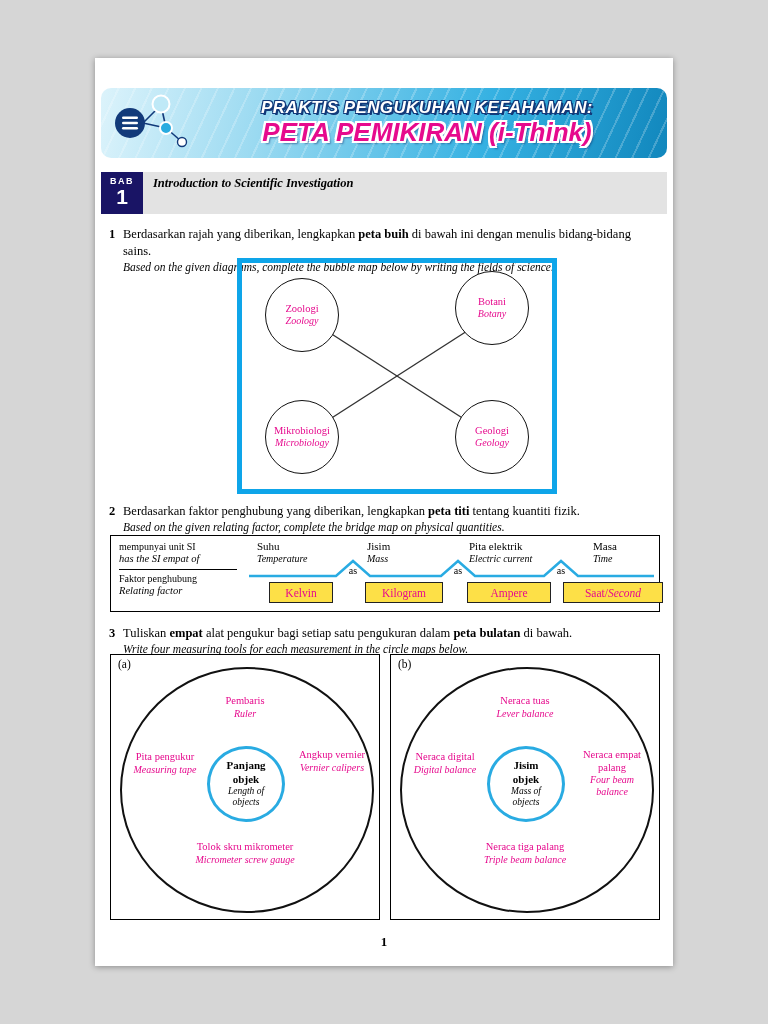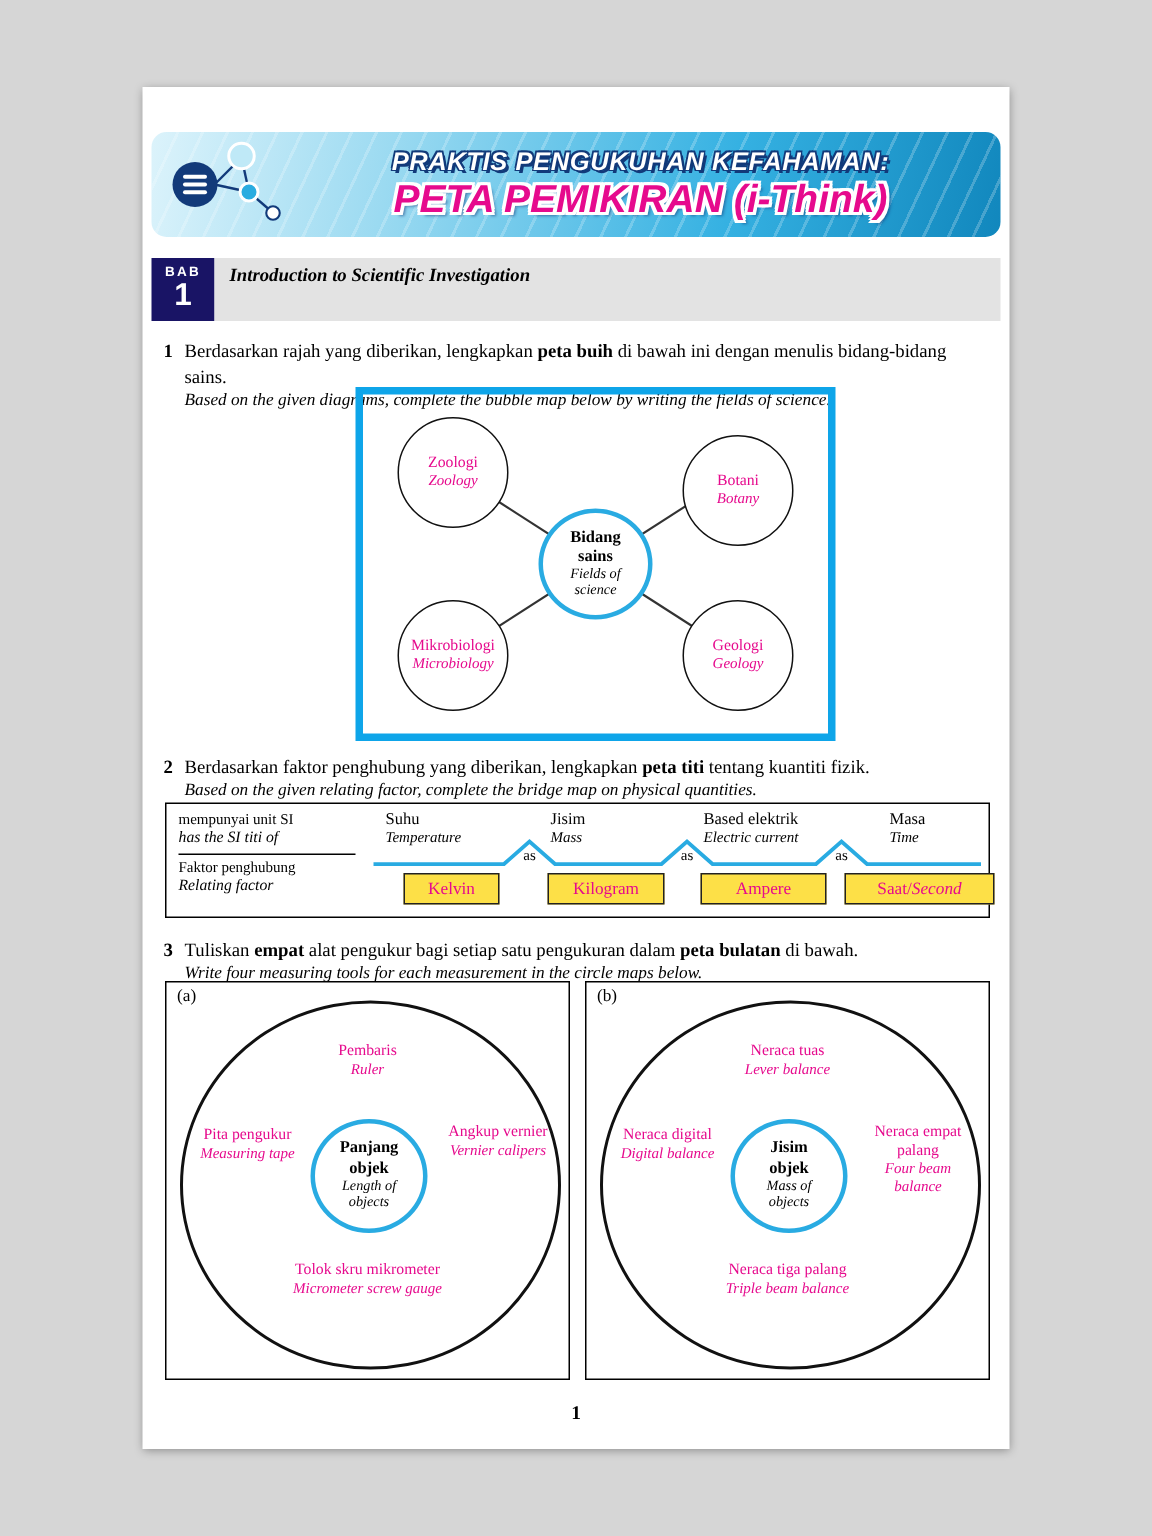--- a/index.html
+++ b/index.html
@@ -62,21 +62,21 @@
   
   .bubble-box{position:absolute;left:142px;top:200px;width:310px;height:226px;border:5px solid #0ea5e9;}
   .blines{position:absolute;left:0;top:0;width:310px;height:226px;}
   .blines line{stroke:#333;stroke-width:1.4;}
   .bubble{position:absolute;border-radius:50%;background:#fff;display:flex;flex-direction:column;
     align-items:center;justify-content:center;text-align:center;box-sizing:border-box;}
   .center-bubble{left:117px;top:76px;width:76px;height:74px;border:3px solid #29abe2;}
   .cb-ms{font-weight:bold;font-size:11px;line-height:1.15;}
   .cb-en{font-style:italic;font-size:9.5px;line-height:1.15;}
   .b-outer{width:74px;height:74px;border:1.5px solid #111;}
-  .b-tl{left:23px;top:15px;} .b-tr{left:213px;top:27px;}
+  .b-tl{left:23px;top:15px;} .b-tr{left:213px;top:8px;}
   .b-bl{left:23px;top:137px;} .b-br{left:213px;top:137px;}
   .ans-ms{color:#e60a8d;font-size:10.5px;line-height:1.2;}
   .ans-en{color:#e60a8d;font-style:italic;font-size:10px;line-height:1.2;}
 
   
   .bridge-box{position:absolute;left:15px;top:477px;width:548px;height:75px;border:1px solid #000;}
   .bridge-left{position:absolute;left:8px;top:5px;width:126px;}
   .bl-ms{font-size:10px;line-height:1.2;}
   .bl-en{font-style:italic;font-size:10.5px;line-height:1.2;}
   .bl-rule{border-top:1px solid #000;margin:3px 0;width:118px;}
@@ -174,55 +174,49 @@
         <div class="ans-en">Botany</div>
       </div>
       <div class="bubble b-outer b-bl">
         <div class="ans-ms">Mikrobiologi</div>
         <div class="ans-en">Microbiology</div>
       </div>
       <div class="bubble b-outer b-br">
         <div class="ans-ms">Geologi</div>
         <div class="ans-en">Geology</div>
       </div>
-      <div class="bubble center-bubble">
-        <div class="cb-ms">Bidang</div>
-        <div class="cb-ms">sains</div>
-        <div class="cb-en">Fields of</div>
-        <div class="cb-en">science</div>
-      </div>
     </div>
 
     <div class="qtext qt2">
       <span class="qnum">2</span>
       <div class="q-ms"><span>Berdasarkan faktor penghubung yang diberikan, lengkapkan </span><b>peta titi</b><span> tentang kuantiti fizik.</span></div>
       <div class="q-en">Based on the given relating factor, complete the bridge map on physical quantities.</div>
     </div>
 
     <div class="bridge-box">
       <svg class="bridge-svg" viewBox="0 0 548 75" preserveAspectRatio="none">
         <polyline points="138,40 225,40 242,25 259,40 330,40 347,25 364,40 433,40 450,25 467,40 543,40"></polyline>
       </svg>
       <div class="bridge-left">
         <div class="bl-ms">mempunyai unit SI</div>
-        <div class="bl-en">has the SI titi of</div>
+        <div class="bl-en">has the SI empat of</div>
         <div class="bl-rule"></div>
         <div class="bl-ms">Faktor penghubung</div>
         <div class="bl-en">Relating factor</div>
       </div>
       <div class="pair p0">
         <div class="p-ms">Suhu</div>
         <div class="p-en">Temperature</div>
       </div>
       <div class="pair p1">
         <div class="p-ms">Jisim</div>
         <div class="p-en">Mass</div>
       </div>
       <div class="pair p2">
-        <div class="p-ms">Based elektrik</div>
+        <div class="p-ms">Pita elektrik</div>
         <div class="p-en">Electric current</div>
       </div>
       <div class="pair p3">
         <div class="p-ms">Masa</div>
         <div class="p-en">Time</div>
       </div>
       <div class="as a0">as</div>
       <div class="as a1">as</div>
       <div class="as a2">as</div>
       <div class="ansbox ab0">

